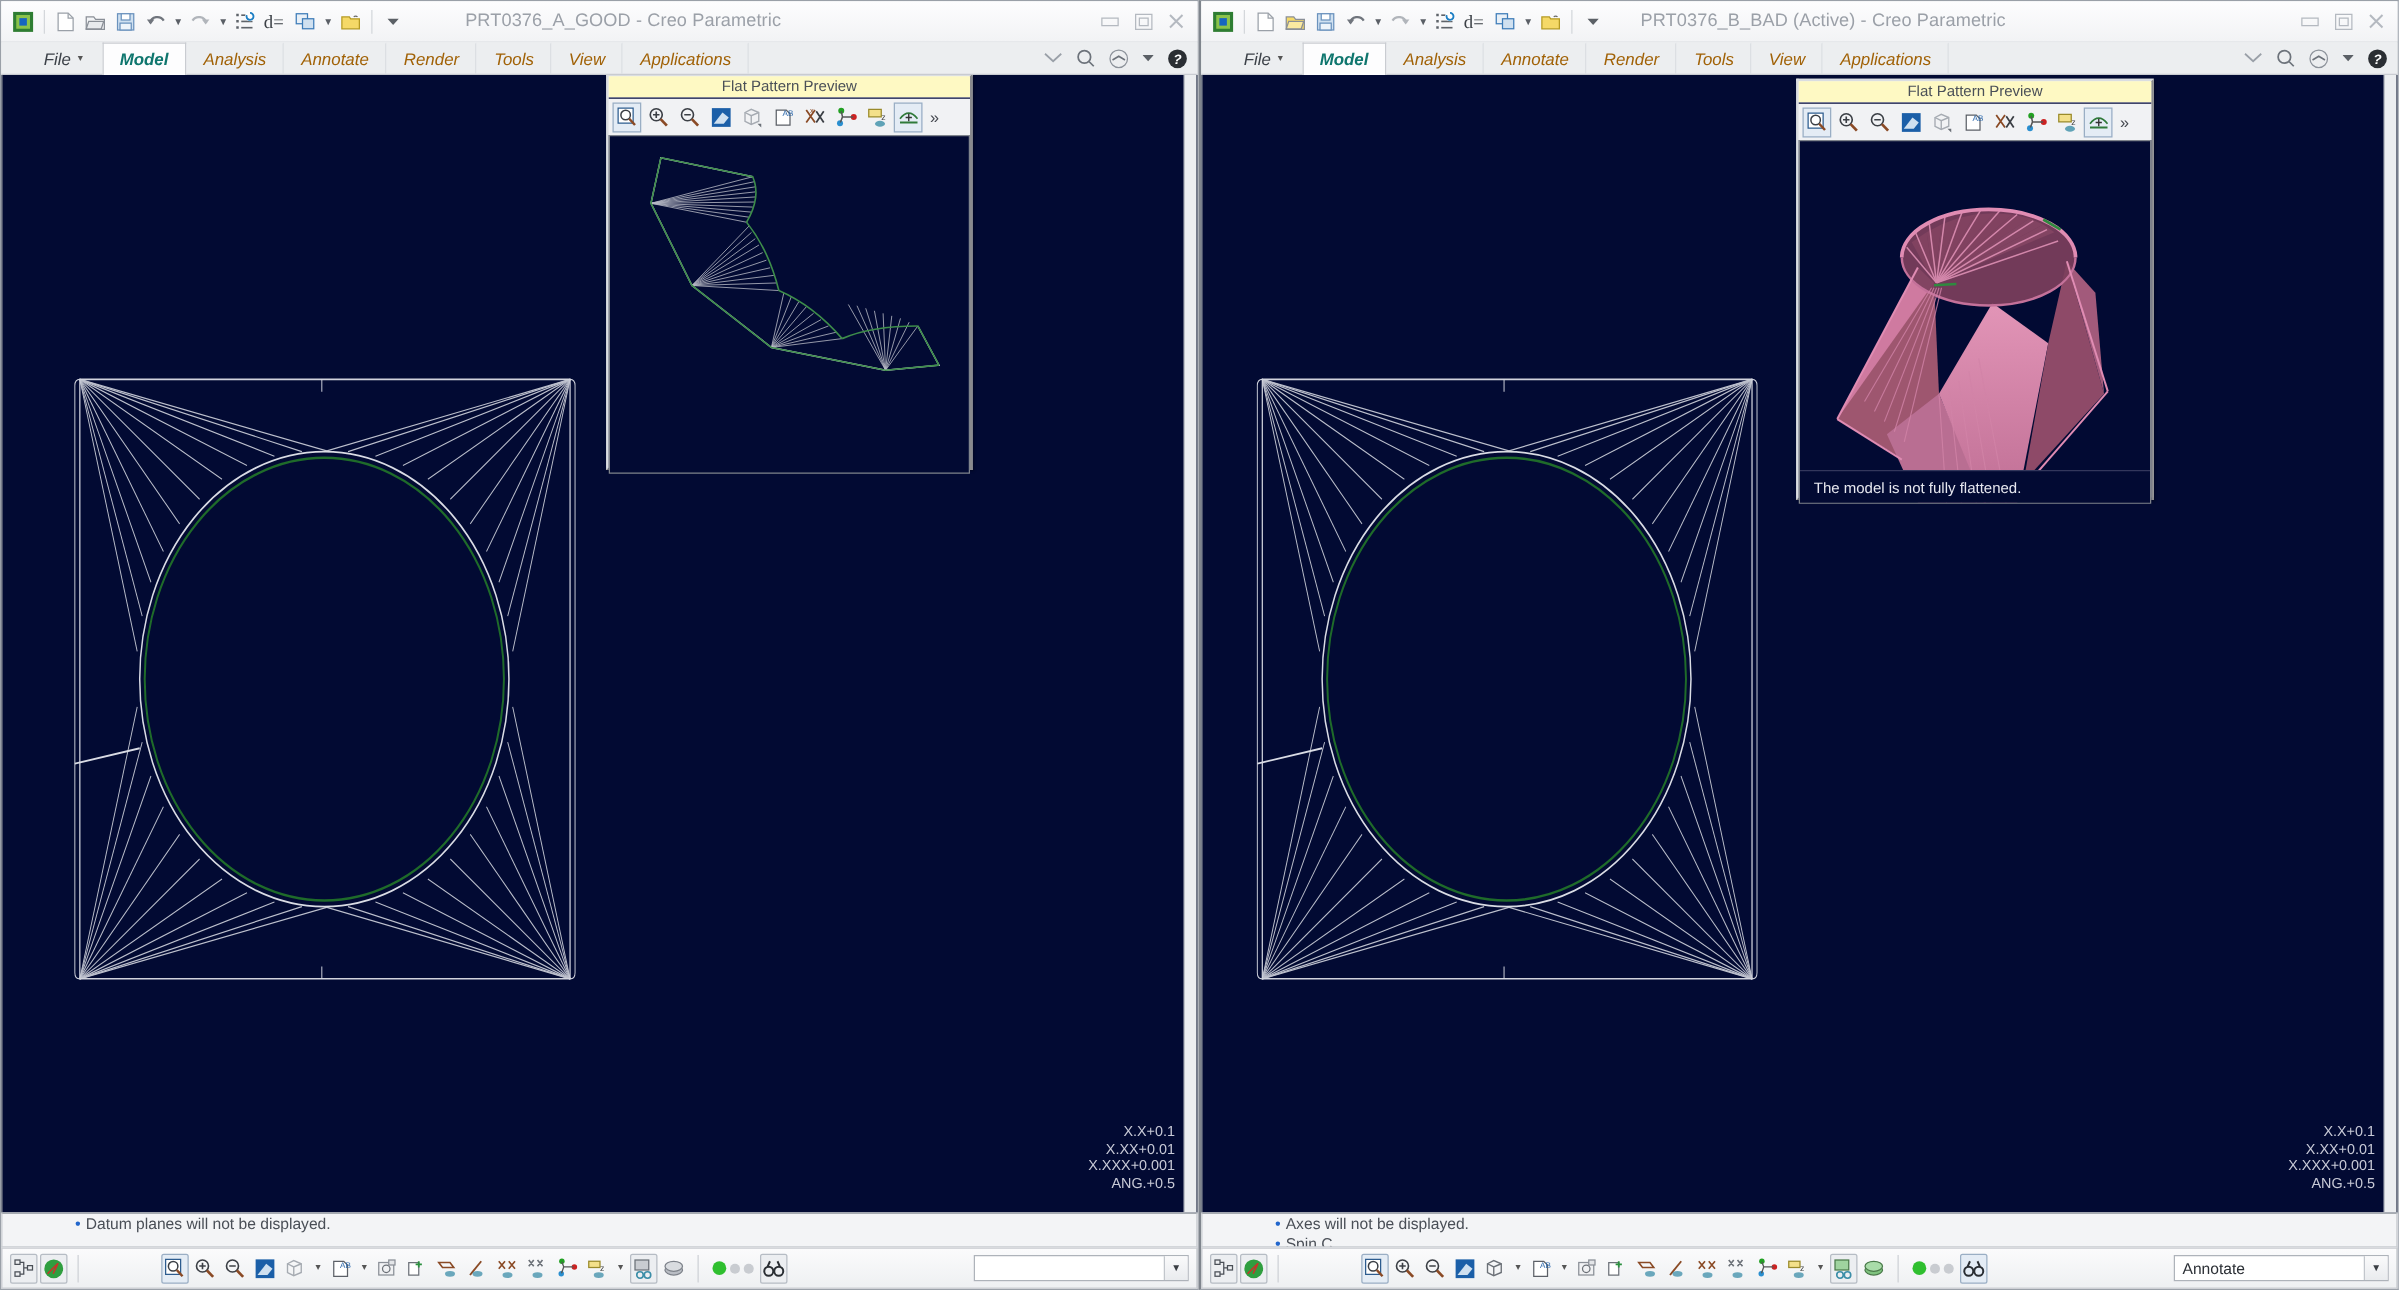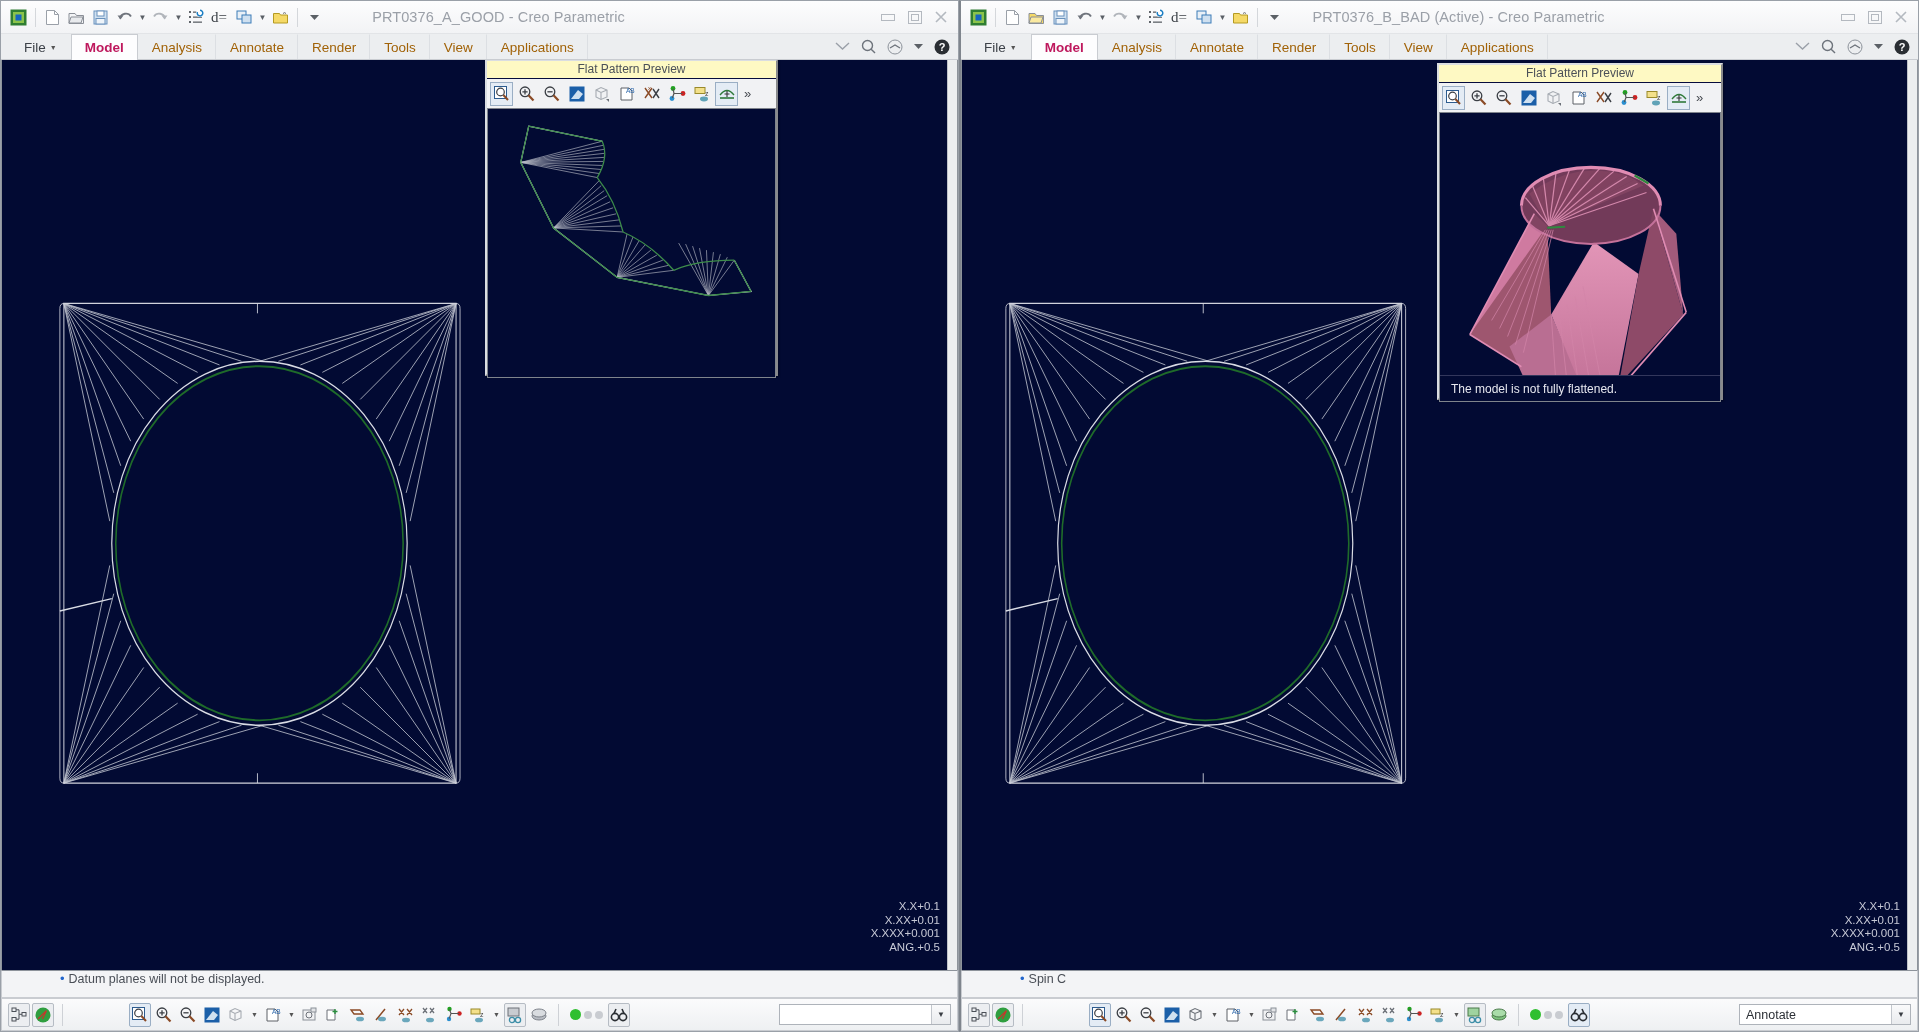--- a/index.html
+++ b/index.html
@@ -83,41 +83,42 @@
     width:6px; height:5px; border:1px solid #b4b9c0;
   }
   .wc-close { color:#b4b9c0; font-size:13px; line-height:14px; text-align:center;}
 
   
   .ribbon {
     height: 26px;
     background: #eceef0;
     border-bottom: 1px solid #c9ccd1;
     display: flex; align-items: stretch;
-    padding-left: 9px;
+    padding-left: 20px;
     flex: none;
     position: relative;
+    font-style: italic;
   }
   .tab {
     padding: 0 13px;
     display: flex; align-items: center;
     font-size: 13.5px;
     color: #a16207;
     border: 1px solid transparent;
     border-bottom: none;
     cursor: default;
     white-space: nowrap;
   }
   .tab.file { color:#3c4148; }
   .tab.file .tri { font-size:7px; margin-left:4px; color:#555; }
   .tab.active {
     background: #fdfdfe;
     border-color: #c9ccd1;
     font-weight: bold;
-    color: #be185d;
+    color: #0f766e;
     margin-bottom: -1px;
     padding-bottom: 1px;
   }
   .tab:not(.active):not(.file) { border-right: 1px solid #dcdfe3; }
   .ribbon-right {
     margin-left: auto;
     display: flex; align-items: center; gap: 11px;
     padding-right: 8px;
   }
   .ricon { color: #6d737b; display:flex; align-items:center; }
@@ -1126,20 +1127,21 @@
               <path d="M112 116 L76 230"></path>
                 <path d="M114 116 L84 238"></path>
             </g>
           </svg>
           <div class="fpp-msg">The model is not fully flattened.</div>
         </div>
       </div>
     </div>
 
     <div class="msgarea">
+      <div class="msgline"><span class="bullet">•</span><span>Axes will not be displayed.</span></div>
       <div class="msgline"><span class="bullet">•</span><span>Spin C</span></div>
     </div>
 
     <div class="statusbar">
       <div class="sb-btn framed">
           <svg width="17" height="17" viewBox="0 0 17 17">
             <rect x="1" y="2" width="4" height="3.5" fill="none" stroke="#4a4f57"></rect>
             <rect x="1" y="11.5" width="4" height="3.5" fill="none" stroke="#4a4f57"></rect>
             <rect x="11" y="6.5" width="4" height="3.5" fill="none" stroke="#4a4f57"></rect>
             <path d="M5 3.8h3v4.5h3M5 13.2h3V8.3" fill="none" stroke="#4a4f57"></path>

